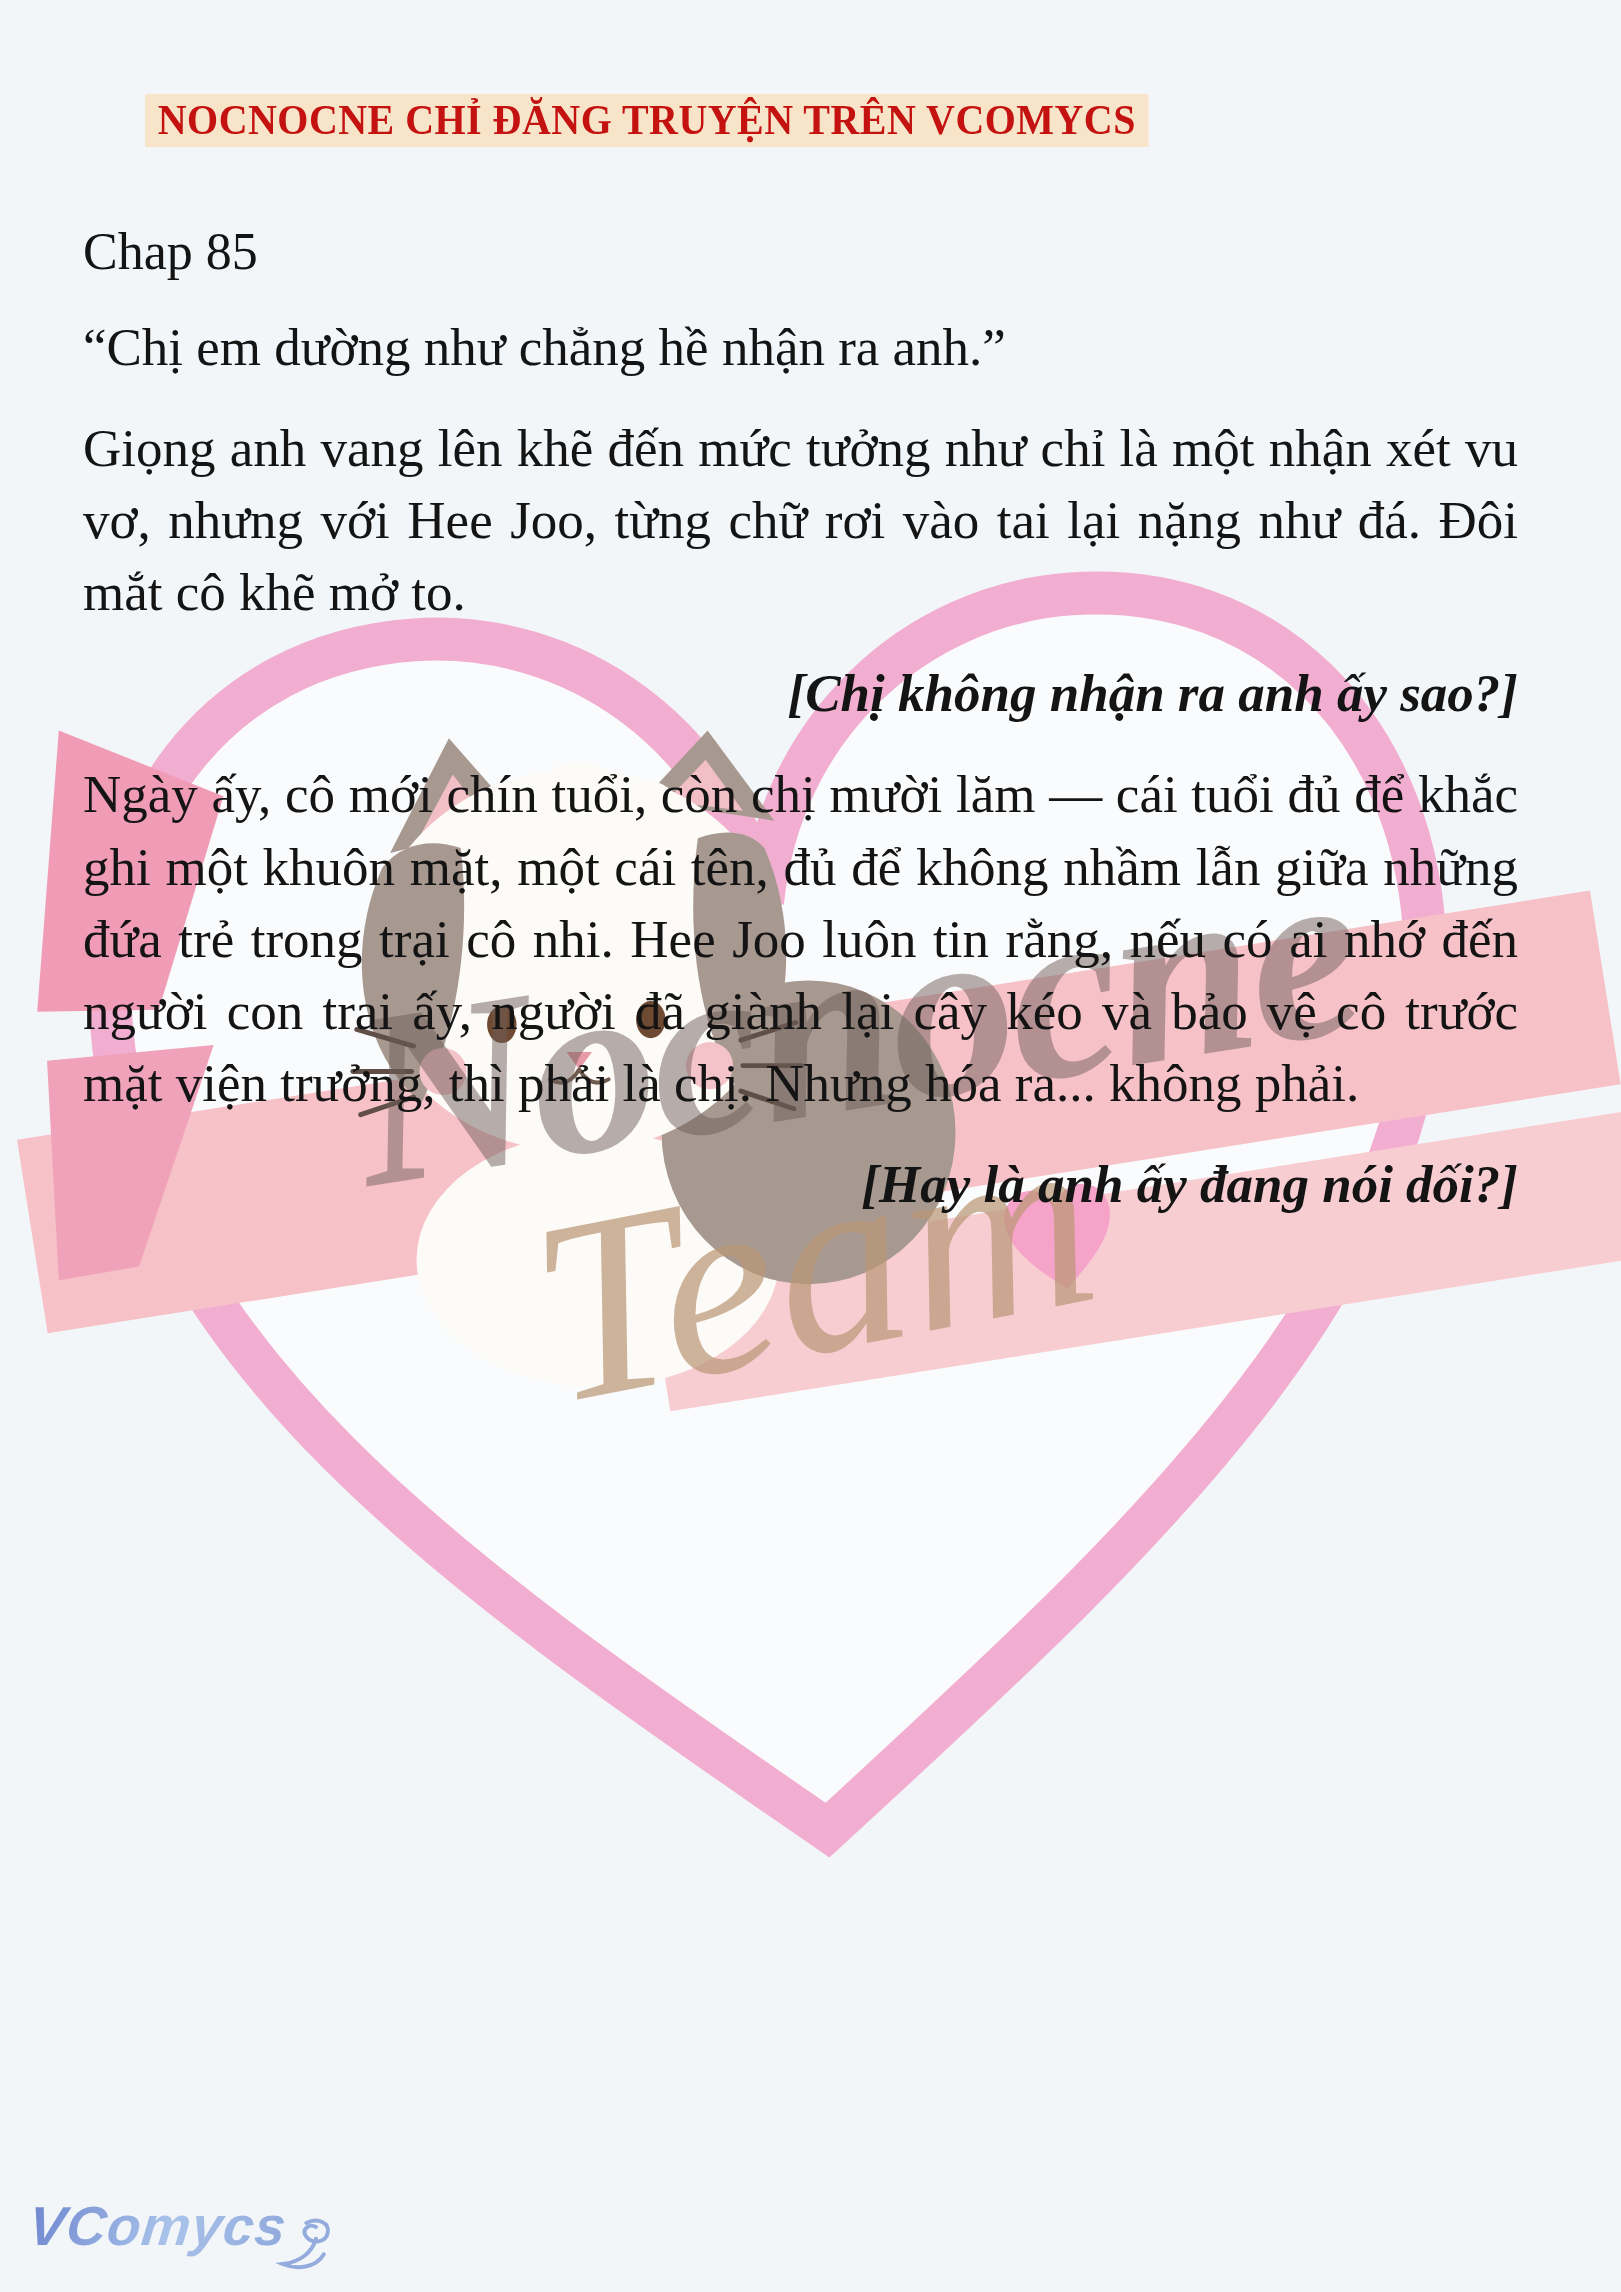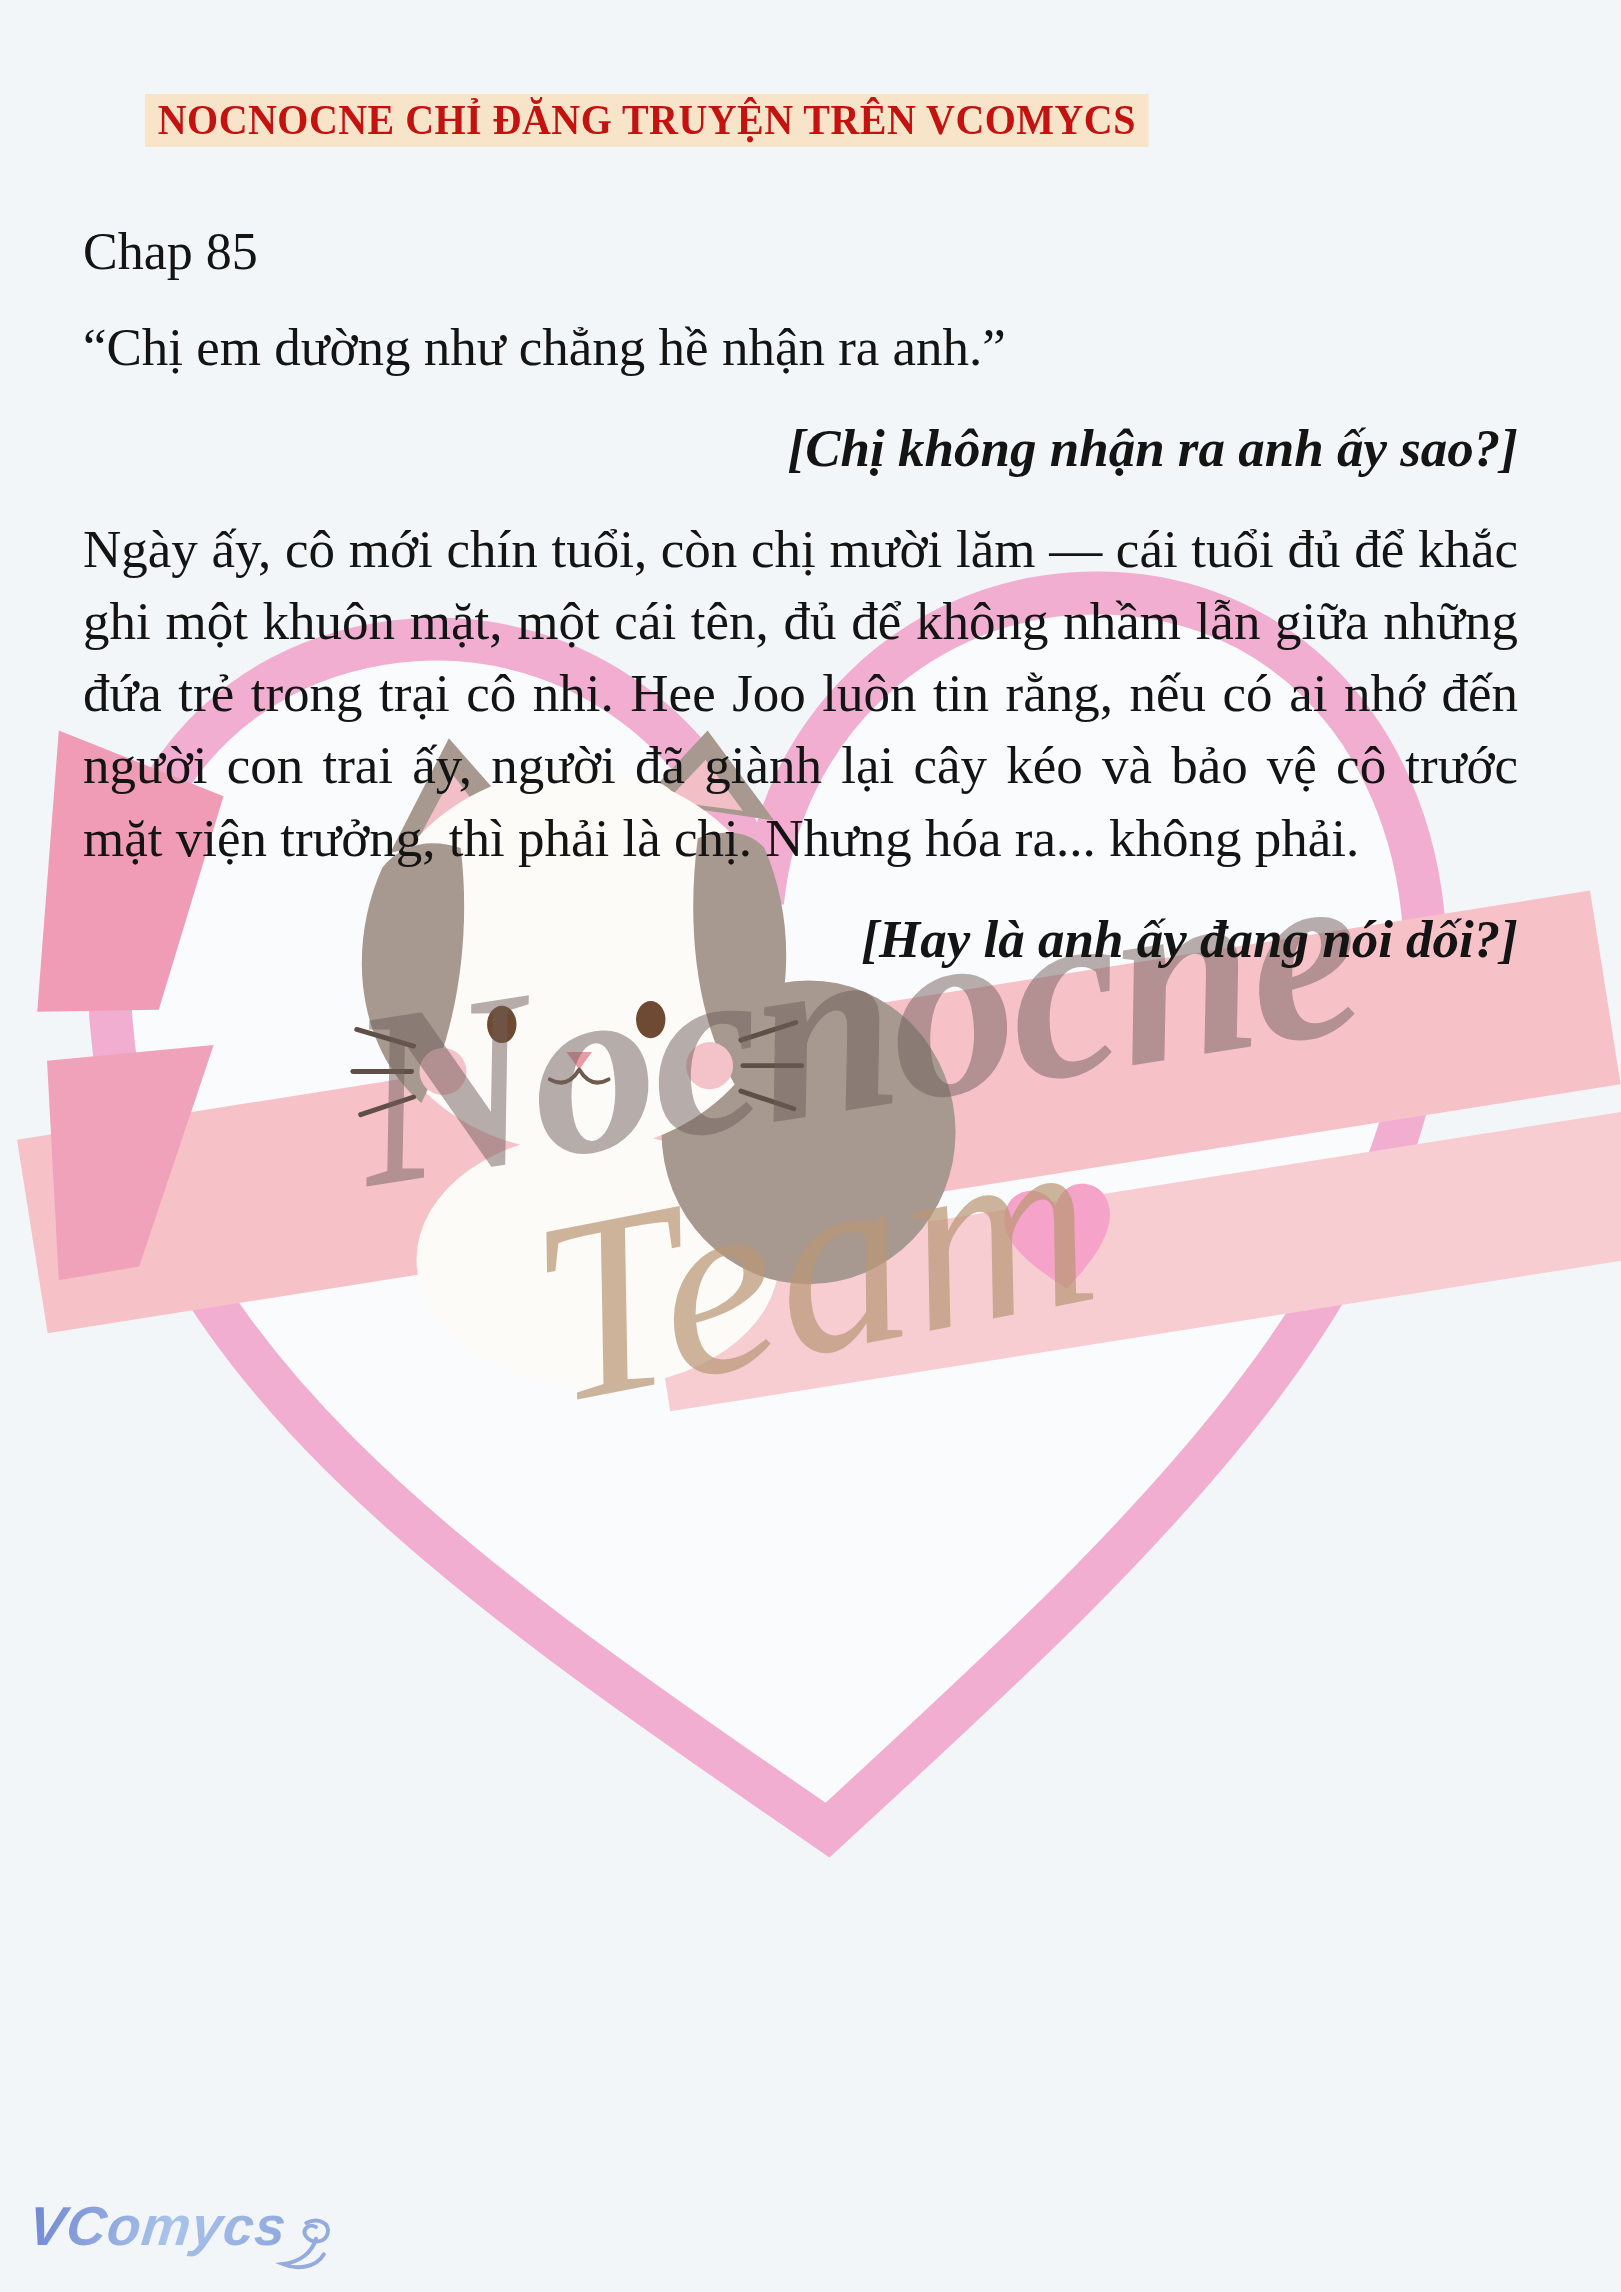--- a/index.html
+++ b/index.html
@@ -149,20 +149,21 @@
     <div class="wm-text wm-nocnocne">Nocnocne</div>
     <div class="wm-text wm-team">Team</div>
   </div>
 
   <div class="header-band">NOCNOCNE CHỈ ĐĂNG TRUYỆN TRÊN VCOMYCS</div>
 
   <div class="content">
     <div class="title">Chap 85</div>
 
     <p class="para single">“Chị em dường như chẳng hề nhận ra anh.”</p>
+    <p class="para">Giọng anh vang lên khẽ đến mức tưởng như chỉ là một nhận xét vu vơ, nhưng với Hee Joo, từng chữ rơi vào tai lại nặng như đá. Đôi mắt cô khẽ mở to.</p>
     <p class="para thought">[Chị không nhận ra anh ấy sao?]</p>
     <p class="para">Ngày ấy, cô mới chín tuổi, còn chị mười lăm — cái tuổi đủ để khắc ghi một khuôn mặt, một cái tên, đủ để không nhầm lẫn giữa những đứa trẻ trong trại cô nhi. Hee Joo luôn tin rằng, nếu có ai nhớ đến người con trai ấy, người đã giành lại cây kéo và bảo vệ cô trước mặt viện trưởng, thì phải là chị. Nhưng hóa ra... không phải.</p>
     <p class="para thought">[Hay là anh ấy đang nói dối?]</p>
   </div>
 
   <div class="vcomycs">
     <span class="vcomycs-text">VComycs</span>
     <svg class="vcomycs-flourish" width="88" height="59" viewBox="0 0 90 60">
       <path d="M34,8 C46,2 58,8 56,18 C54,28 40,30 34,22 C29,15 36,8 44,12" fill="none" stroke="#93abdd" stroke-width="4" stroke-linecap="round"></path>
       <path d="M44,24 C40,38 28,48 10,50 C24,56 44,54 52,40" fill="none" stroke="#93abdd" stroke-width="4" stroke-linecap="round"></path>

